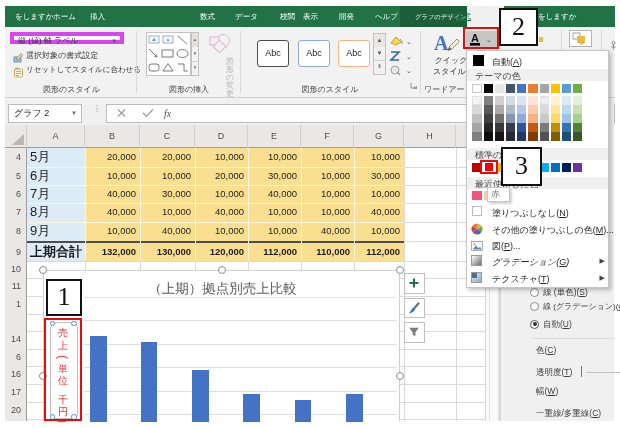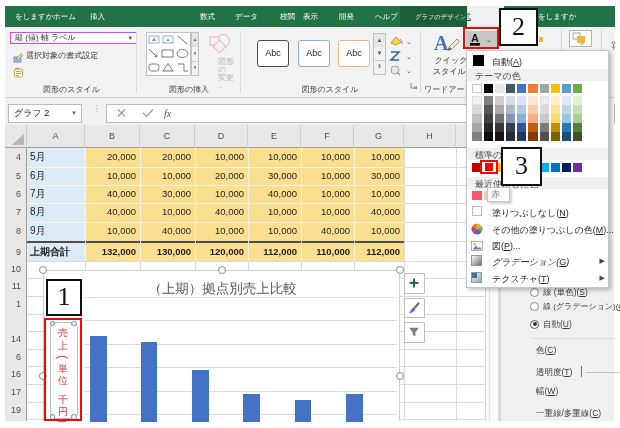--- a/index.html
+++ b/index.html
@@ -1,21 +1,21 @@
 <!DOCTYPE html>
 <html><head><meta charset="utf-8">
 <style>
 html,body{margin:0;padding:0;}
 body{width:620px;height:428px;background:#fff;font-family:"Liberation Sans",sans-serif;overflow:hidden;position:relative;}
 .ab{position:absolute;}
 .tab{position:absolute;top:0;height:21px;line-height:21px;color:#fff;font-size:7.5px;}
 .glab{position:absolute;top:57px;font-size:8px;color:#444;width:100%;text-align:center;}
 .sep{position:absolute;top:4px;width:1px;height:62px;background:#d8d8d8;}
 .num{position:absolute;font-size:9.5px;color:#1d1d1d;text-align:right;line-height:18.4px;}
-.mon{position:absolute;font-size:10px;color:#1d1d1d;line-height:18.4px;}
+.mon{position:absolute;font-size:13px;color:#1d1d1d;line-height:18.4px;}
 .sw{position:absolute;width:9.3px;height:9.4px;}
 .mtxt{position:absolute;left:25px;font-size:9px;color:#262626;white-space:nowrap;}
 .ptxt{position:absolute;font-size:8.5px;color:#3d3d3d;white-space:nowrap;}
 u{text-decoration:underline;}
 </style></head>
 <body>
 
 <div class="ab" id="greenbar" style="left:5px;top:6px;width:610px;height:21px;background:#217346;">
   <div class="tab" style="left:10px;">をしますか</div>
   <div class="tab" style="left:48px;">ホーム</div>
@@ -28,35 +28,36 @@
   <div class="tab" style="left:370px;">ヘルプ</div>
   <div class="ab" style="left:395px;top:0;width:72px;height:21px;background:#1b5e38;"></div>
   <div class="tab" style="left:410px;font-size:6.3px;">グラフのデザイン</div>
   <div class="ab" style="left:462px;top:0;width:37px;height:21px;background:#f1f0f0;"></div>
   <div class="tab" style="left:451px;color:#217346;text-decoration:underline;">書式</div>
   <div class="tab" style="left:533px;">をしますか</div>
 </div>
 
 <div class="ab" id="ribbon" style="left:5px;top:27px;width:610px;height:71px;background:#f3f2f2;border-bottom:1px solid #d2d0ce;box-sizing:border-box;">
 
-  <div class="ab" style="left:5px;top:5px;width:127px;height:12px;background:#fff;border:1px solid #d946ef;box-sizing:border-box;font-size:8px;color:#333;line-height:10px;padding-left:4px;">縦 (値) 軸 ラベル<span style="position:absolute;right:4px;top:0;color:#555;font-size:7px;">▾</span></div>
+  <div class="ab" style="left:5px;top:5px;width:114px;height:12px;background:#fff;border:4px solid #d946ef;box-sizing:border-box;font-size:8px;color:#333;line-height:10px;padding-left:4px;">縦 (値) 軸 ラベル<span style="position:absolute;right:4px;top:0;color:#555;font-size:7px;">▾</span></div>
   <div class="ab" style="left:8px;top:22px;width:11px;height:11px;">
     <svg width="11" height="11">
         <rect x="1" y="5" width="7" height="5" fill="#9fc3e7" stroke="#5b87b5" stroke-width="0.8"></rect>
         <path d="M3 7 L8 1.5 L9.5 3 L5 8 Z" fill="#f0e6c8" stroke="#8a7a4a" stroke-width="0.8"></path>
       </svg>
   </div>
   <div class="ab" style="left:21px;top:23px;font-size:8px;color:#333;">選択対象の書式設定</div>
   <div class="ab" style="left:8px;top:37px;width:11px;height:11px;">
     <svg width="11" height="11">
         <rect x="1.5" y="2" width="8" height="8" rx="1" fill="#fdf6e3" stroke="#c79f4e" stroke-width="0.9"></rect>
         <path d="M3 4.5h5M3 6.5h5M3 8.5h3" stroke="#b0883e" stroke-width="0.7"></path>
         <path d="M2 2.5 L4 0.8 L6 2.5" fill="none" stroke="#7a9e58" stroke-width="0.9"></path>
       </svg>
   </div>
+  <div class="ab" style="left:21px;top:38px;font-size:7.5px;color:#333;">リセットしてスタイルに合わせる</div>
   <div class="glab" style="left:0;width:133px;">図形のスタイル</div>
   <div class="sep" style="left:131px;"></div>
 
   <div class="ab" style="left:141px;top:5px;width:45px;height:44px;background:#fff;border:1px solid #c3c2c1;box-sizing:border-box;">
     <svg width="43" height="42">
       <g stroke="#6a6a6a" stroke-width="0.9" fill="none">
         <rect x="2" y="3" width="10" height="7" fill="#fff" stroke="#8aa5c0"></rect>
         <rect x="16" y="3" width="10" height="7" fill="#fff" stroke="#8aa5c0"></rect>
         <path d="M31 3 L40 11"></path>
         <path d="M2 16 L10 24 M10 24 l-2.5 -0.5 M10 24 l-0.5 -2.5"></path>
@@ -74,21 +75,21 @@
     <div style="height:14px;background:#e3e2e1;color:#666;font-size:4.5px;text-align:center;line-height:14px;">▲</div>
     <div style="height:14px;color:#666;font-size:4.5px;text-align:center;line-height:14px;">▼</div>
     <div style="height:13px;color:#666;font-size:4.5px;text-align:center;line-height:11px;border-top:1px solid #d0d0d0;">▼</div>
   </div>
   <div class="ab" style="left:203px;top:6px;width:26px;height:46px;">
     <svg width="24" height="22">
         <circle cx="15" cy="8" r="6.5" fill="none" stroke="#d8b8c8" stroke-width="1"></circle>
         <rect x="2" y="4" width="9" height="8" fill="#f6eef2" stroke="#d8b8c8" stroke-width="1"></rect>
         <rect x="7" y="9" width="9" height="9" transform="rotate(45 11.5 13.5)" fill="#f6eef2" stroke="#d8b8c8" stroke-width="1"></rect>
       </svg>
-    <div style="position:absolute;top:25px;left:10px;font-size:8px;color:#b8b6b4;line-height:8px;">図形の<br>変更 <span style="font-size:6px;">⌄</span></div>
+    <div style="position:absolute;top:25px;left:16px;font-size:8px;color:#b8b6b4;line-height:8px;text-align:right;">図形の<br>変更 <span style="font-size:6px;">⌄</span></div>
   </div>
   <div class="glab" style="left:134px;width:100px;">図形の挿入</div>
   <div class="sep" style="left:235px;"></div>
 
   <div class="ab" style="left:252px;top:13px;width:30px;height:25px;background:#fff;border:1px solid #4d4d4d;border-radius:3px;font-size:9px;color:#222;text-align:center;line-height:24px;">Abc</div>
   <div class="ab" style="left:293px;top:13px;width:30px;height:25px;background:#fff;border:1px solid #8faadc;border-radius:3px;font-size:9px;color:#222;text-align:center;line-height:24px;">Abc</div>
   <div class="ab" style="left:333px;top:13px;width:30px;height:25px;background:#fff;border:1px solid #f4b183;border-radius:3px;font-size:9px;color:#222;text-align:center;line-height:24px;">Abc</div>
   <div class="ab" style="left:368px;top:6px;width:13px;height:42px;border:1px solid #c3c2c1;box-sizing:border-box;background:#f3f2f2;">
     <div style="height:13px;background:#e8e7e6;color:#555;font-size:6px;text-align:center;line-height:13px;">▲</div>
     <div style="height:13px;color:#555;font-size:6px;text-align:center;line-height:13px;">▼</div>
@@ -194,21 +195,21 @@
     <div class="ab" style="left:0;top:73.8px;width:16px;line-height:18.7px;text-align:right;">8</div>
     <div class="ab" style="left:0;top:94.5px;width:16px;line-height:18px;text-align:right;">9</div>
     <div class="ab" style="left:0;top:112.7px;width:16px;line-height:17.6px;text-align:right;">10</div>
     <div class="ab" style="left:0;top:130.3px;width:16px;line-height:17.6px;text-align:right;">11</div>
     <div class="ab" style="left:0;top:147.9px;width:16px;line-height:17.6px;text-align:right;">1</div>
     <div class="ab" style="left:0;top:165.5px;width:16px;line-height:17.6px;text-align:right;margin-left:38px;">13</div>
     <div class="ab" style="left:0;top:183.1px;width:16px;line-height:17.6px;text-align:right;">14</div>
     <div class="ab" style="left:0;top:200.7px;width:16px;line-height:17.6px;text-align:right;">6</div>
     <div class="ab" style="left:0;top:218.3px;width:16px;line-height:17.6px;text-align:right;">16</div>
     <div class="ab" style="left:0;top:235.9px;width:16px;line-height:17.6px;text-align:right;">17</div>
-    <div class="ab" style="left:0;top:253.5px;width:16px;line-height:17.6px;text-align:right;">19</div>
+    <div class="ab" style="left:0;top:253.5px;width:16px;line-height:17.6px;text-align:right;">20</div>
   </div>
 
   <div class="ab" style="left:80px;top:0;width:1px;height:273px;background:#dadada;"></div>
   <div class="ab" style="left:135px;top:0;width:1px;height:273px;background:#dadada;"></div>
   <div class="ab" style="left:190px;top:0;width:1px;height:273px;background:#dadada;"></div>
   <div class="ab" style="left:243px;top:0;width:1px;height:273px;background:#dadada;"></div>
   <div class="ab" style="left:296px;top:0;width:1px;height:273px;background:#dadada;"></div>
   <div class="ab" style="left:349px;top:0;width:1px;height:273px;background:#dadada;"></div>
   <div class="ab" style="left:399px;top:0;width:1px;height:273px;background:#dadada;"></div>
   <div class="ab" style="left:451px;top:0;width:1px;height:273px;background:#dadada;"></div>

